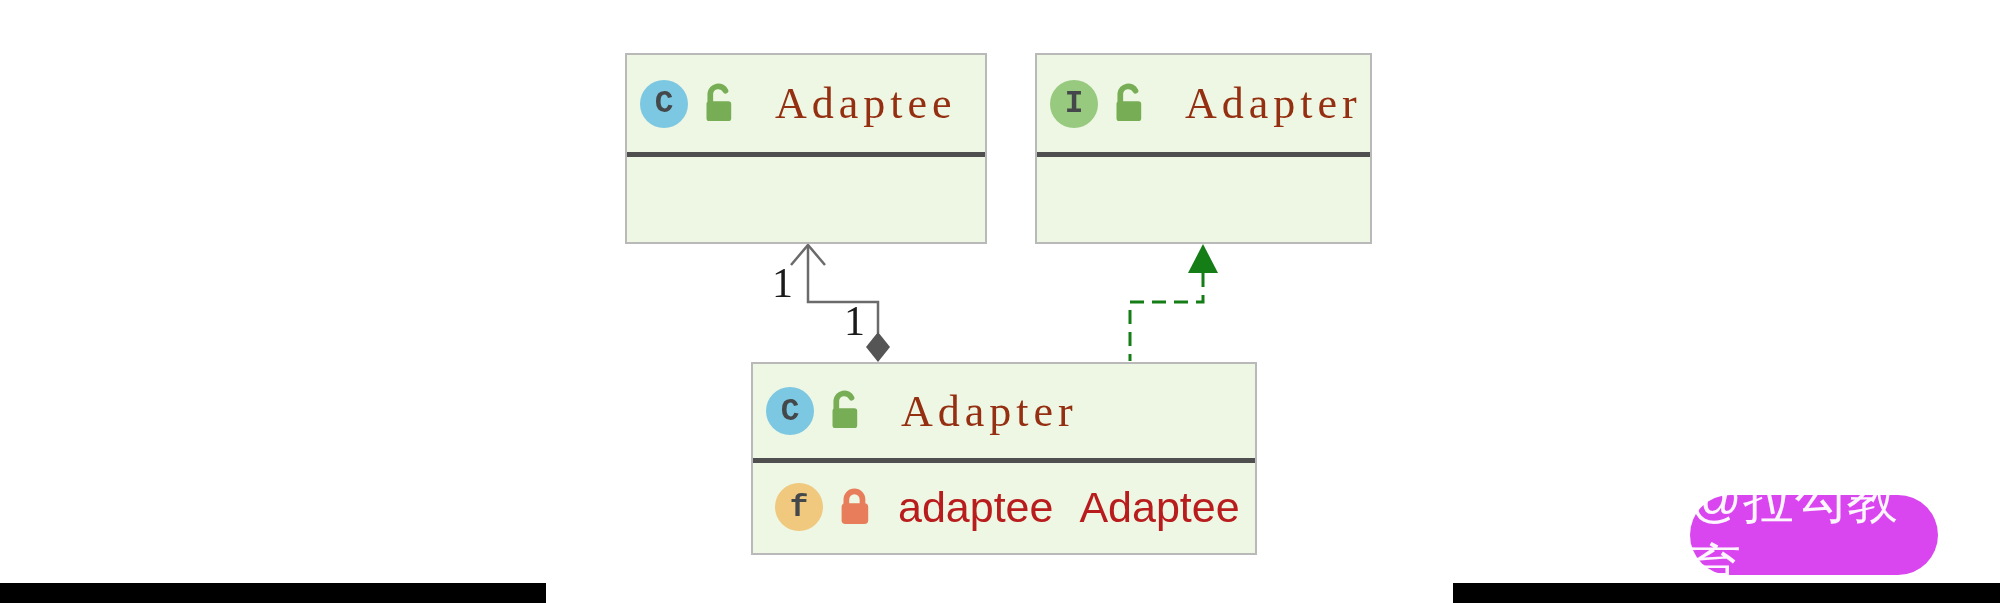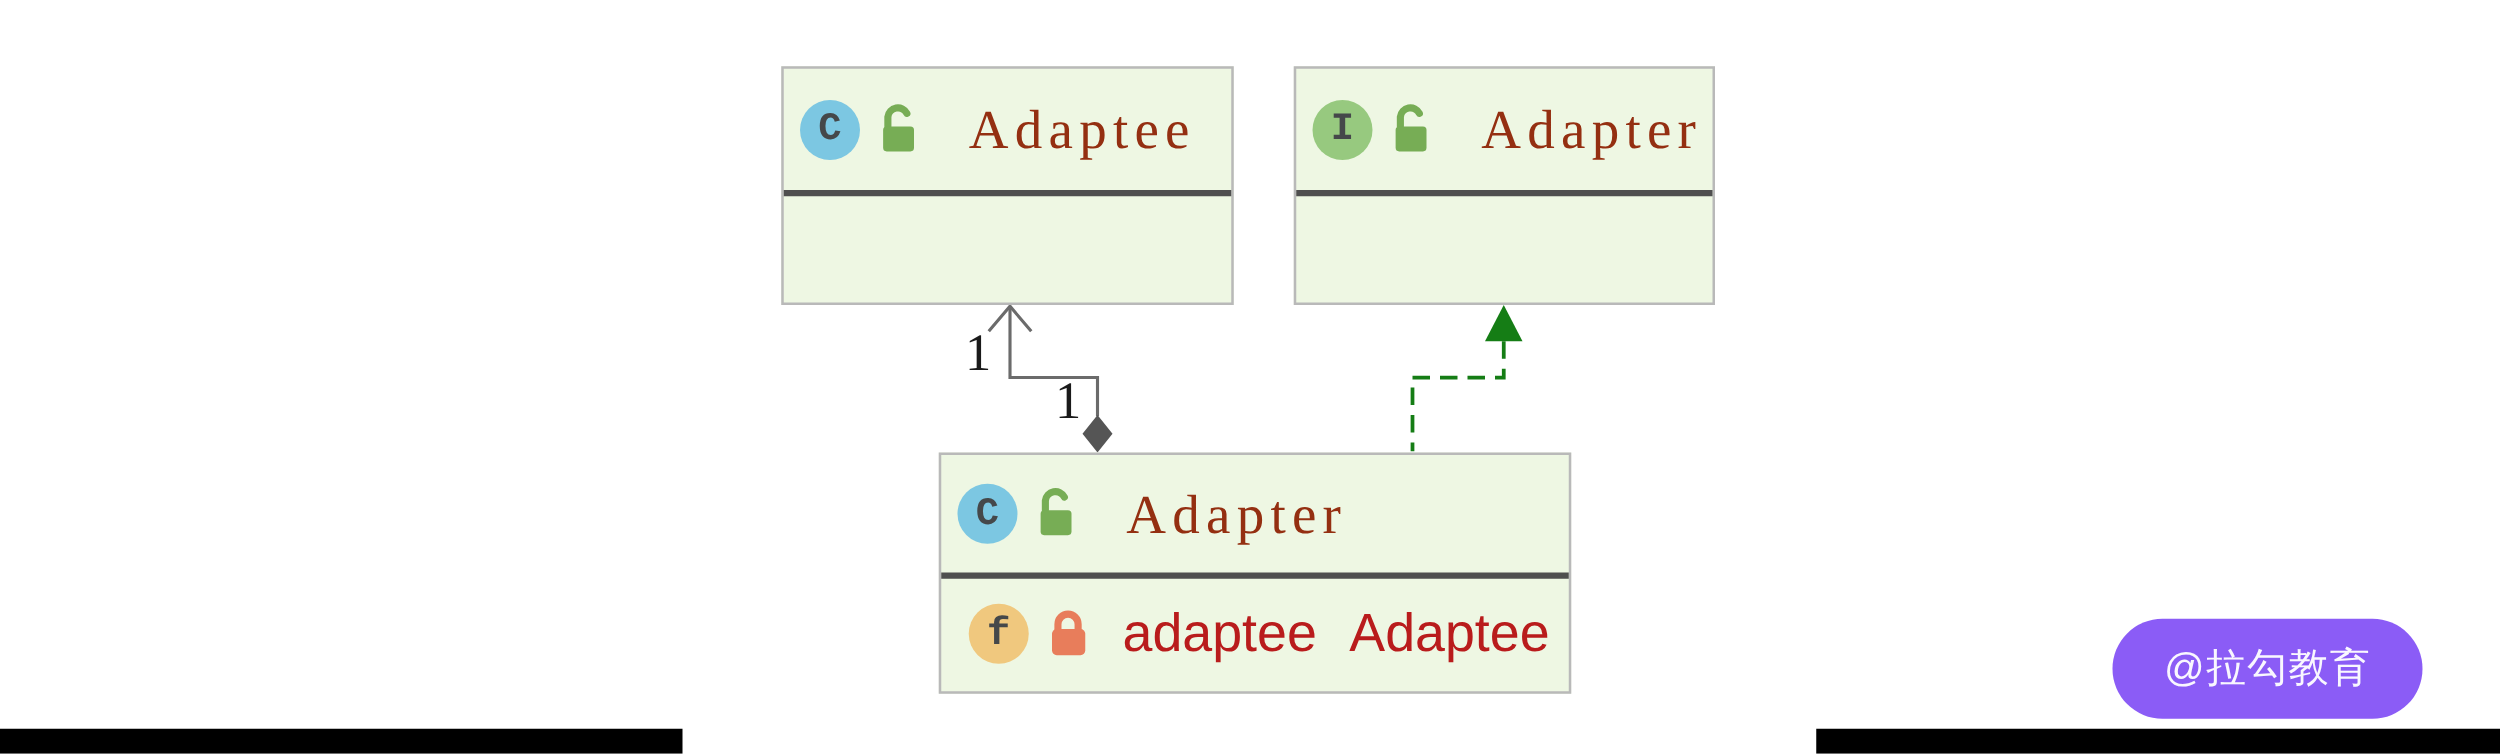--- a/index.html
+++ b/index.html
@@ -108,23 +108,23 @@
   }
   #mult-adaptee-end { left: 772px; top: 262px; }
   #mult-adapter-end { left: 844px; top: 300px; }
 
   
   .watermark {
     position: absolute;
     left: 1690px; top: 495px;
     width: 248px; height: 80px;
     border-radius: 40px;
-    background: #8b5cf6;
+    background: #d946ef;
     color: rgba(255,255,255,0.95);
-    font-size: 32px;
+    font-size: 51px;
     display: flex;
     align-items: center;
     justify-content: center;
     letter-spacing: 1px;
   }
 
   
   .bottom-bar {
     position: absolute;
     top: 583px;

